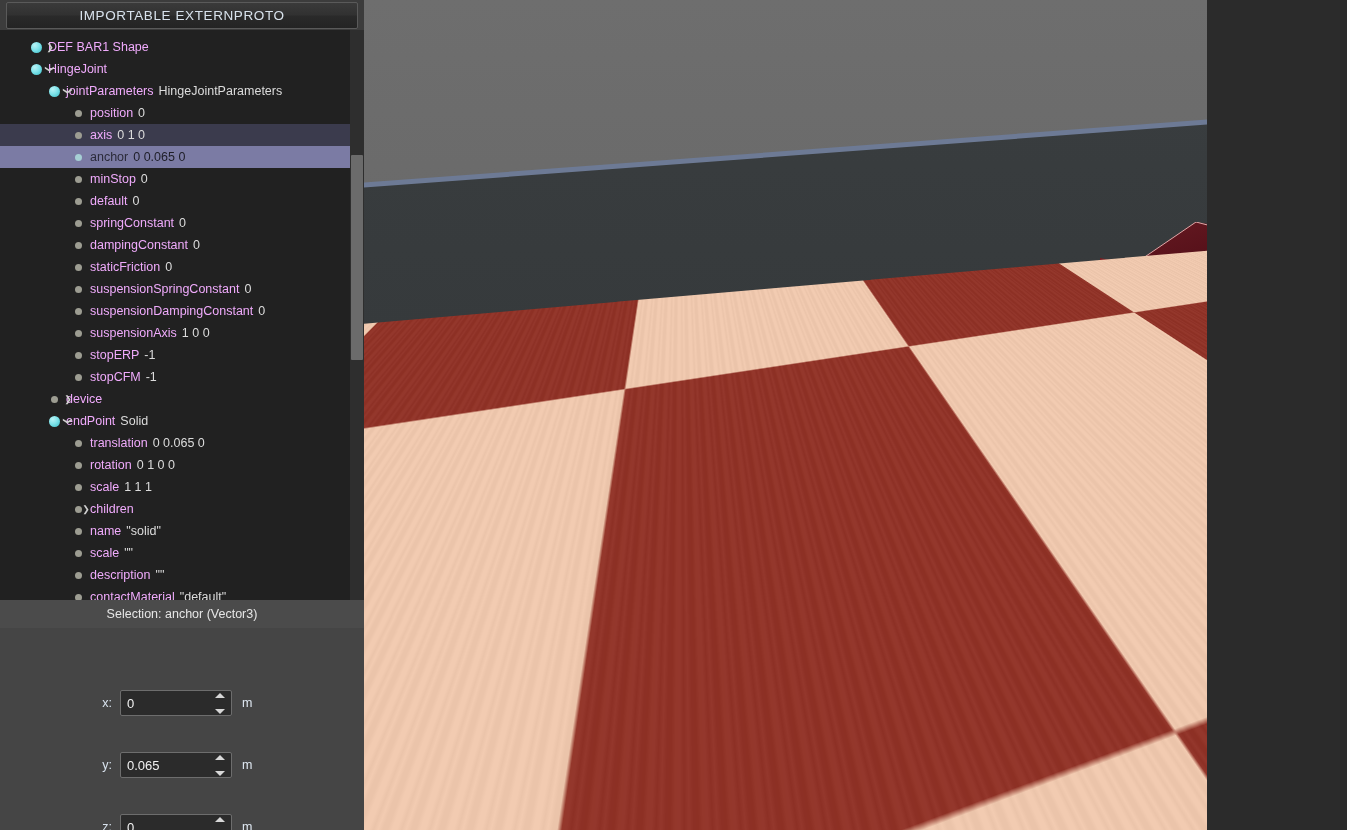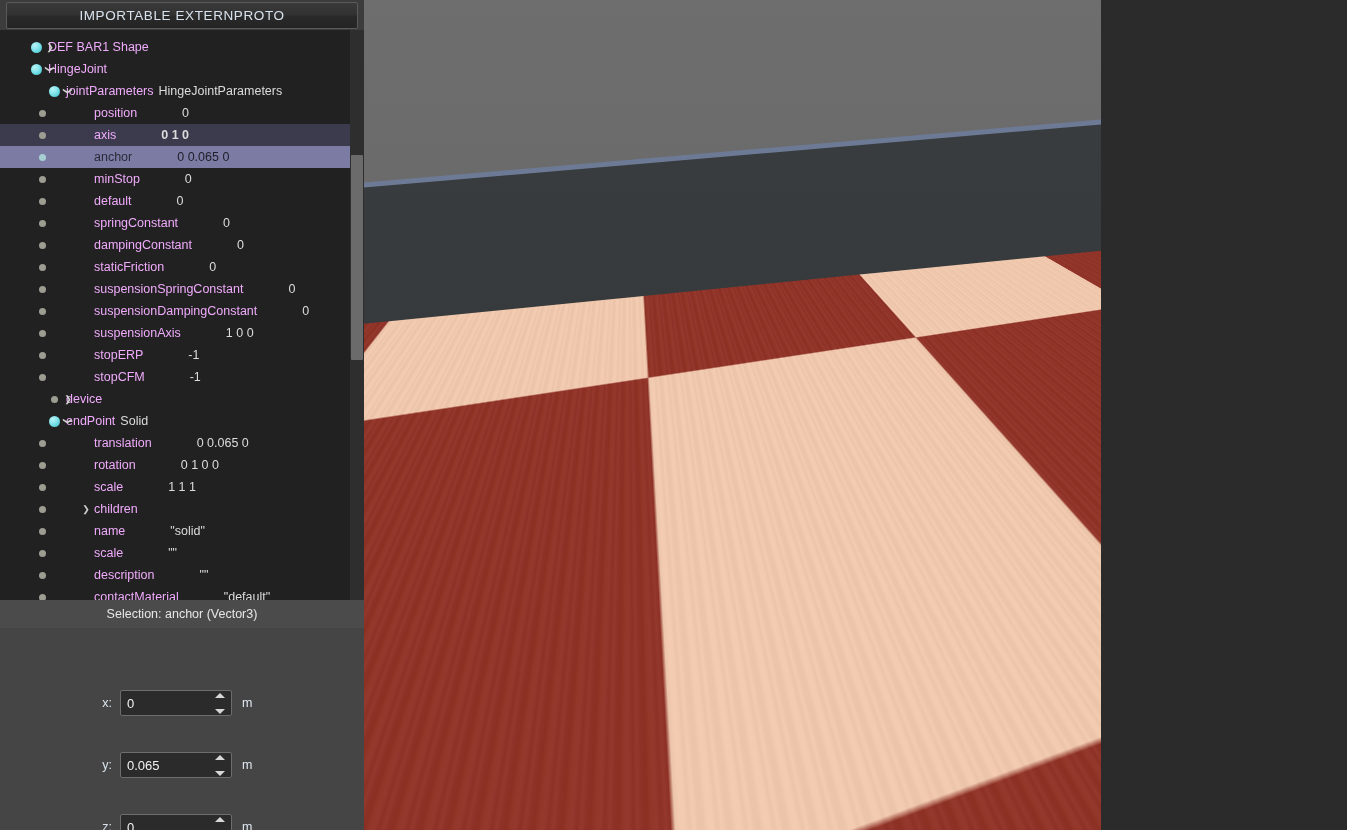--- a/index.html
+++ b/index.html
@@ -5,21 +5,21 @@
 <style>
   * { box-sizing: border-box; margin: 0; padding: 0; }
   html, body {
     width: 1347px; height: 830px;
     overflow: hidden;
     background: #2b2b2b;
     font-family: "Liberation Sans", sans-serif;
   }
   #app {
     position: relative;
-    width: 1101px; height: 830px;
+    width: 1207px; height: 830px;
     display: flex;
   }
 
   
   #left-col {
     position: relative;
     width: 364px; height: 830px;
     background: #3c3c3c;
     flex: 0 0 364px;
     display: flex;
@@ -96,21 +96,21 @@
   }
   .value { color: #dcdcdc; }
   .row.hl-soft   { background: #3b3b4d; }
   .row.hl-strong { background: #7b7ba4; }
   .row.hl-strong .label { color: #2b2b3a; }
   .row.hl-strong .value { color: #1e1e28; }
 
   
   .i0 { padding-left: 30px; }
   .i1 { padding-left: 48px; }
-  .i2 { padding-left: 36px; gap: 40px; }
+  .i2 { padding-left: 72px; }
 
   
   .row .arrow.lvl0 { left: 44px; }
   .row .arrow.lvl1 { left: 62px; }
   .row .arrow.lvl2 { left: 80px; }
 
   
   #tree-scroll {
     position: absolute;
     top: 0; right: 0;
@@ -355,21 +355,21 @@
               <span class="dot-field"></span>
             </span>
             <span class="label">position</span>
             <span class="value" style="margin-left: 5px;">0</span>
           </div>
           <div class="row i2 hl-soft">
             <span class="bullet">
               <span class="dot-field"></span>
             </span>
             <span class="label">axis</span>
-            <span class="value" style="margin-left: 5px; font-weight: bold;">0 1 0</span>
+            <span class="value" style="margin-left: 5px;">0 1 0</span>
           </div>
           <div class="row i2 hl-strong">
             <span class="bullet">
               <span class="dot-field-sel"></span>
             </span>
             <span class="label">anchor</span>
             <span class="value" style="margin-left: 5px;">0 0.065 0</span>
           </div>
           <div class="row i2">
             <span class="bullet">

